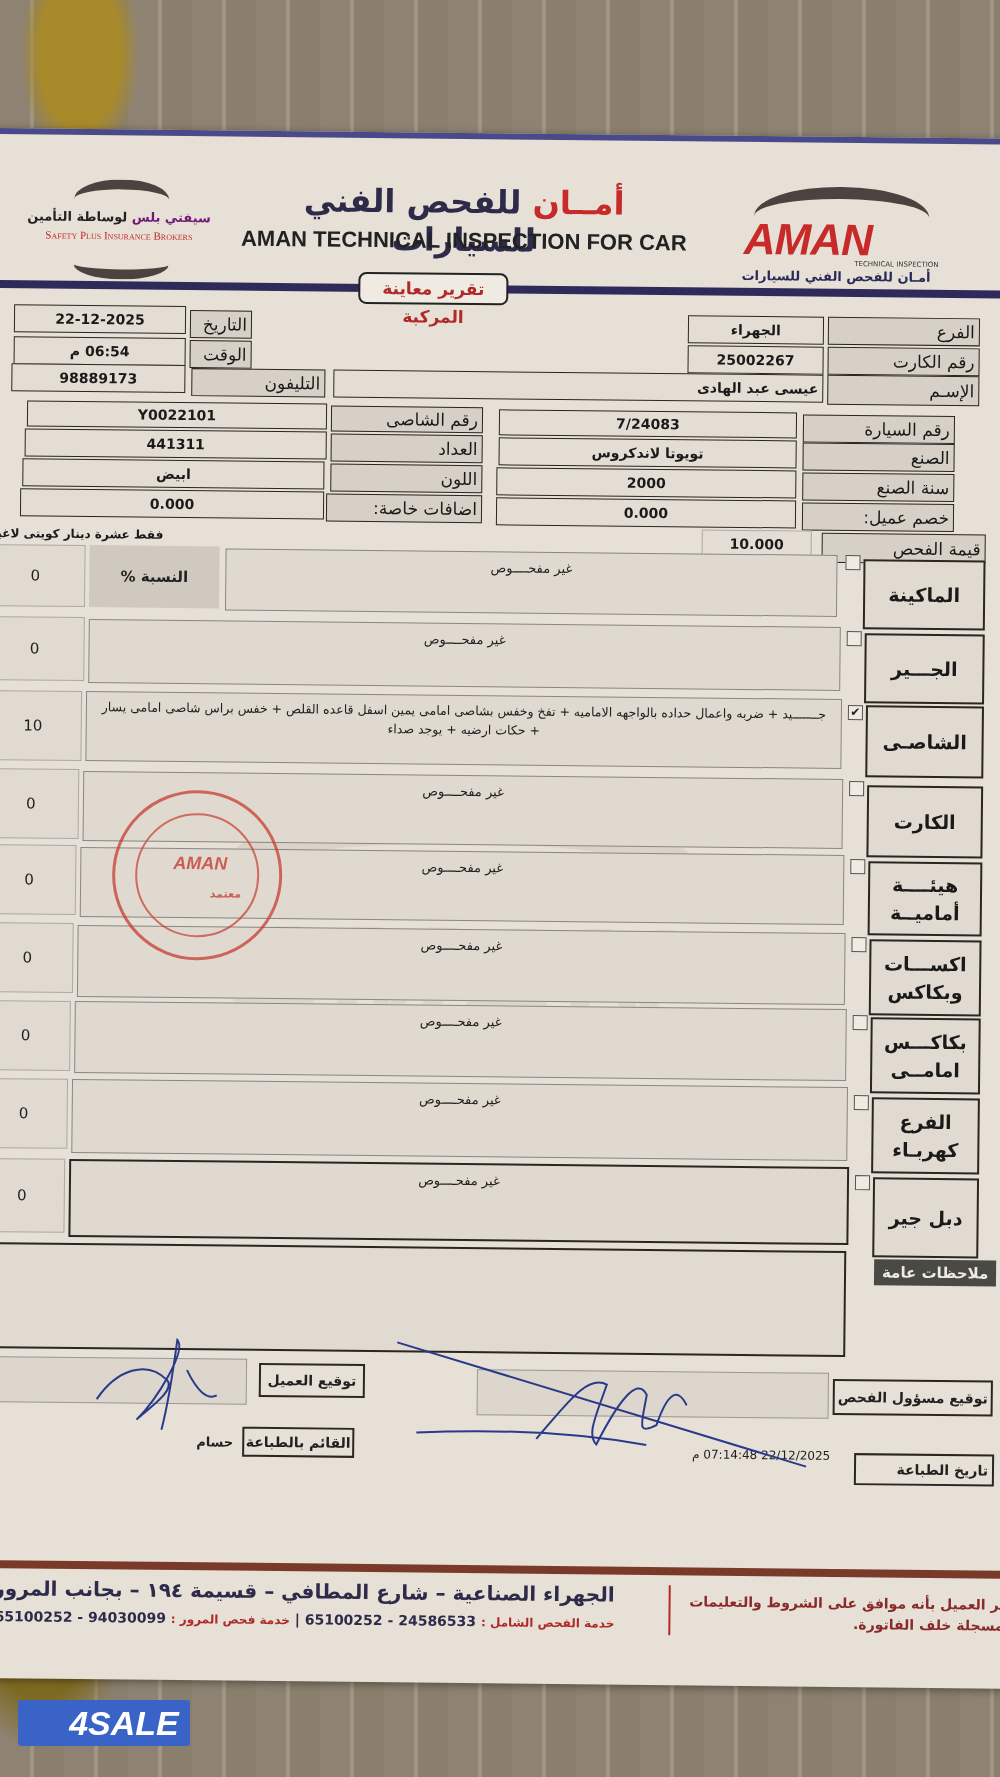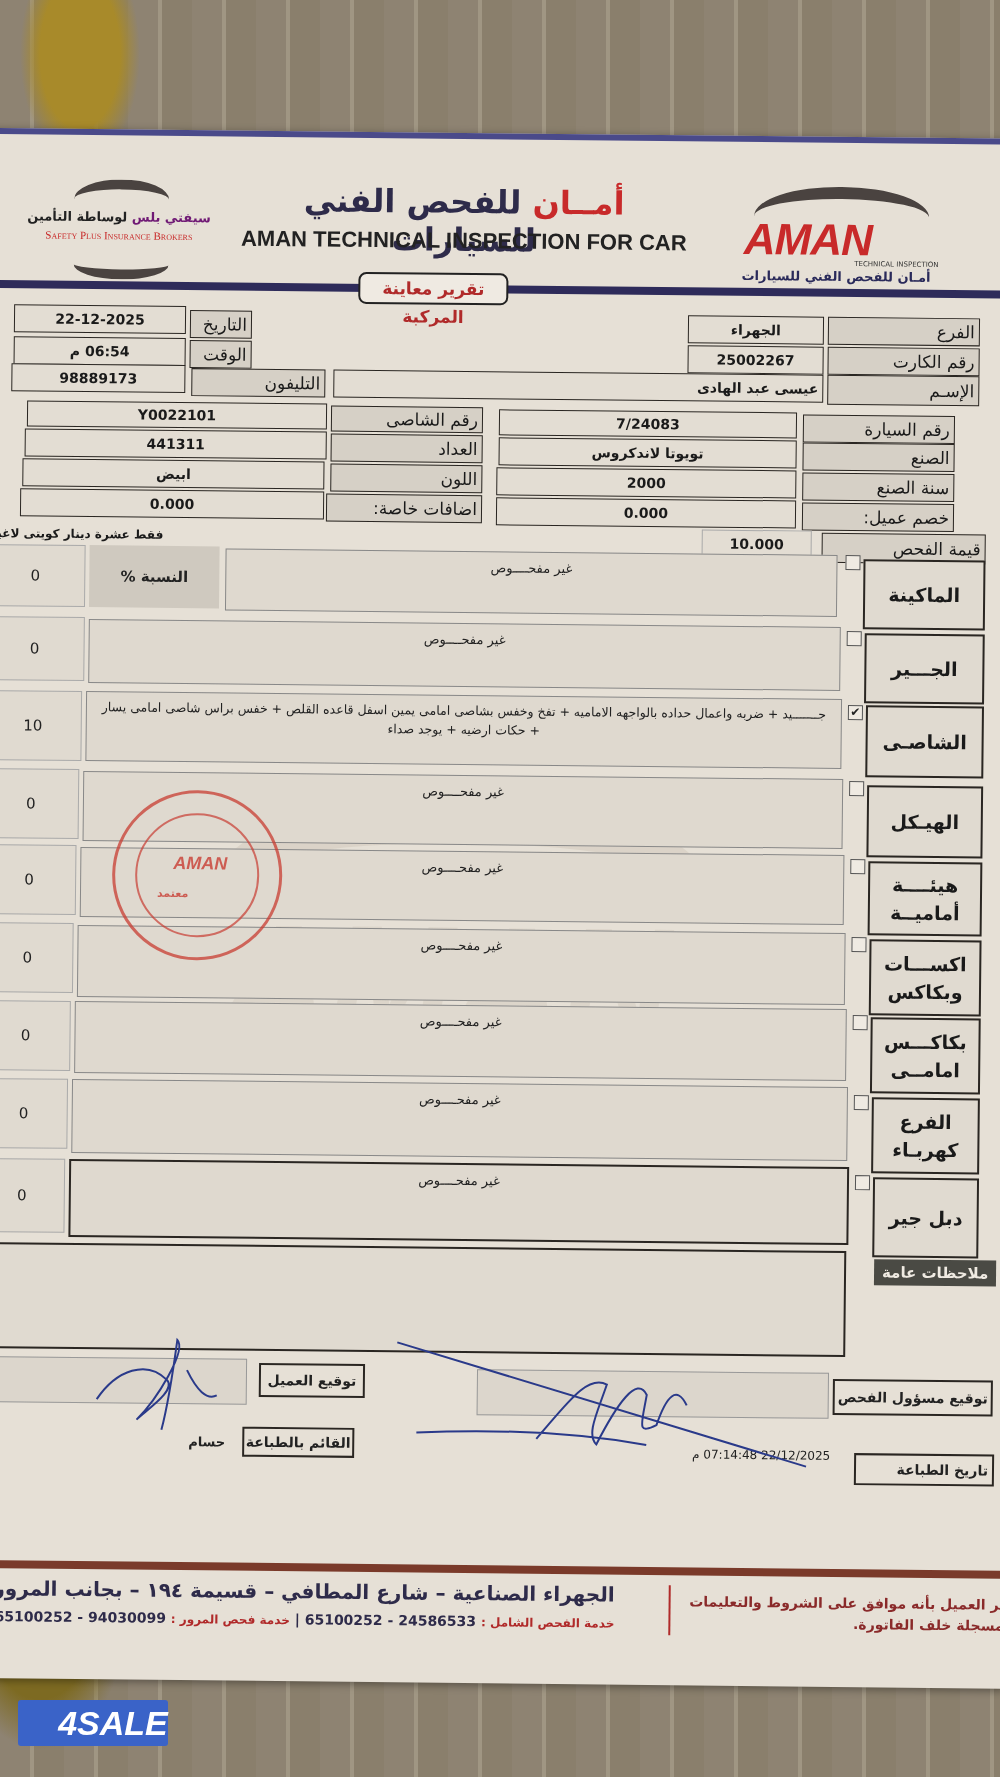--- a/index.html
+++ b/index.html
@@ -71,25 +71,25 @@
   .footer-vline { position:absolute; left:694px; top:1450px; width:2px; height:50px; background:#b02a2a; }
   .footer-terms { position:absolute; left:700px; top:1456px; width:340px; text-align:right; font-size:14px; font-weight:bold; color:#8a2a2a; direction: rtl; line-height:1.5; }
 
   .watermark { position:absolute; left:80px; top:660px; width:740px; height:280px; pointer-events:none; }
   .wm-arc { position:absolute; left:150px; top:0; width:500px; height:200px; border-top:50px solid rgba(140,120,100,0.12); border-radius:50% 50% 0 0; }
   .wm-text { position:absolute; left:160px; top:100px; font-family:"Liberation Sans",sans-serif; font-size:150px; font-weight:bold; font-style:italic; color:rgba(140,120,100,0.10); }
 
   .stamp { position:absolute; left:130px; top:660px; width:170px; height:170px; border:3px solid rgba(200,60,50,0.75); border-radius:50%; }
   .stamp-inner { position:absolute; left:20px; top:20px; width:124px; height:124px; border:2px solid rgba(200,60,50,0.7); border-radius:50%; }
   .stamp-logo { position:absolute; left:28px; top:38px; width:70px; font-family:"Liberation Sans",sans-serif; font-size:18px; font-weight:bold; font-style:italic; color:rgba(200,60,50,0.8); text-align:center; }
-  .stamp-ar { position:absolute; left:20px; top:72px; width:84px; text-align:left; font-size:11px; font-weight:bold; color:rgba(200,60,50,0.8); direction: rtl; }
+  .stamp-ar { position:absolute; left:20px; top:72px; width:84px; text-align:right; font-size:11px; font-weight:bold; color:rgba(200,60,50,0.8); direction: rtl; }
 
   .sig-scribble { position:absolute; pointer-events:none; }
 
-  .brand-4sale { position:absolute; left:18px; top:1700px; width:150px; height:46px; background:#3a63c8; color:#fff; font-family:"Liberation Sans",sans-serif; font-weight:bold; font-style:italic; font-size:34px; text-align:center; line-height:46px; border-radius:3px;padding-left:40px; }
+  .brand-4sale { position:absolute; left:18px; top:1700px; width:172px; height:46px; background:#3a63c8; color:#fff; font-family:"Liberation Sans",sans-serif; font-weight:bold; font-style:italic; font-size:34px; text-align:center; line-height:46px; border-radius:3px;padding-left:40px; }
 </style>
 </head>
 <body>
 
 <div class="carpet"></div>
 
 <div class="paper">
   <div class="topband"></div>
 
   <div class="header">
@@ -177,21 +177,21 @@
   <div class="desc" style="left:102px;top:562px;width:756px;height:70px;font-size:12.5px;">جـــــــيد + ضربه واعمال حداده بالواجهه الاماميه + تفخ وخفس بشاصى امامى يمين اسفل قاعده القلص + خفس براس شاصى امامى يسار + حكات ارضيه + يوجد صداء</div>
   <div class="chk" style="left:864px;top:568px;">✔</div>
   <div class="sec-lbl" style="left:882px;top:568px;width:118px;height:72px;">
     <span>الشاصـى</span>
   </div>
 
   <div class="pct-val" style="left:0;top:640px;width:96px;height:70px;">0</div>
   <div class="desc" style="left:100px;top:642px;width:760px;height:70px;">غير مفحــــوص</div>
   <div class="chk" style="left:866px;top:644px;"></div>
   <div class="sec-lbl" style="left:884px;top:648px;width:116px;height:72px;">
-    <span>الهيـكل</span>
+    <span>الكارت</span>
   </div>
 
   <div class="pct-val" style="left:0;top:716px;width:94px;height:70px;">0</div>
   <div class="desc" style="left:98px;top:718px;width:764px;height:70px;">غير مفحــــوص</div>
   <div class="chk" style="left:868px;top:722px;"></div>
   <div class="sec-lbl" style="left:886px;top:724px;width:114px;height:74px;">
     <span>هيئــــة</span>
     <span>أماميــة</span>
   </div>
 
@@ -236,21 +236,21 @@
   <div class="notes-lbl" style="left:896px;top:1122px;">ملاحظات عامة</div>
   <div class="notes-box" style="left:-10px;top:1114px;width:878px;height:106px;">
     <span></span>
   </div>
 
   <div class="sig-box" style="left:-10px;top:1228px;width:280px;height:46px;"></div>
   <div class="sig-lbl" style="left:282px;top:1232px;width:106px;height:34px;">توقيع العميل</div>
   <div class="sig-box" style="left:500px;top:1236px;width:352px;height:46px;"></div>
   <div class="sig-lbl" style="left:856px;top:1242px;width:160px;height:36px;">توقيع مسؤول الفحص</div>
 
-  <div class="small-txt" style="left:212px;top:1304px;text-align:center;">حسام</div>
+  <div class="small-txt" style="left:220px;top:1304px;text-align:center;">حسام</div>
   <div class="sig-lbl" style="left:266px;top:1296px;width:112px;height:30px;">القائم بالطباعة</div>
   <div class="printed-time" style="left:716px;top:1312px;">22/12/2025 07:14:48 م</div>
   <div class="sig-lbl" style="left:878px;top:1316px;width:140px;height:32px;justify-content:flex-start;padding-right:4px;">تاريخ الطباعة</div>
 
   <svg class="sig-scribble" style="left:100px;top:1200px;" width="150" height="110">
     <path d="M20 70 C40 40, 70 30, 90 50 C100 60, 70 80, 60 90 C80 70, 110 20, 100 10 C95 50, 90 80, 85 100 M110 40 C120 60, 130 70, 140 65" stroke="#2a3a8a" stroke-width="2" fill="none"></path>
   </svg>
   <svg class="sig-scribble" style="left:410px;top:1200px;" width="480" height="140">
     <path d="M10 10 L420 130 M30 100 C120 95, 200 100, 260 110 M150 105 C180 70, 200 40, 220 50 C210 80, 200 100, 210 110 C230 70, 250 40, 260 60 C255 90, 250 100, 270 90 C280 60, 290 50, 300 70" stroke="#2a3a8a" stroke-width="2" fill="none"></path>
   </svg>

